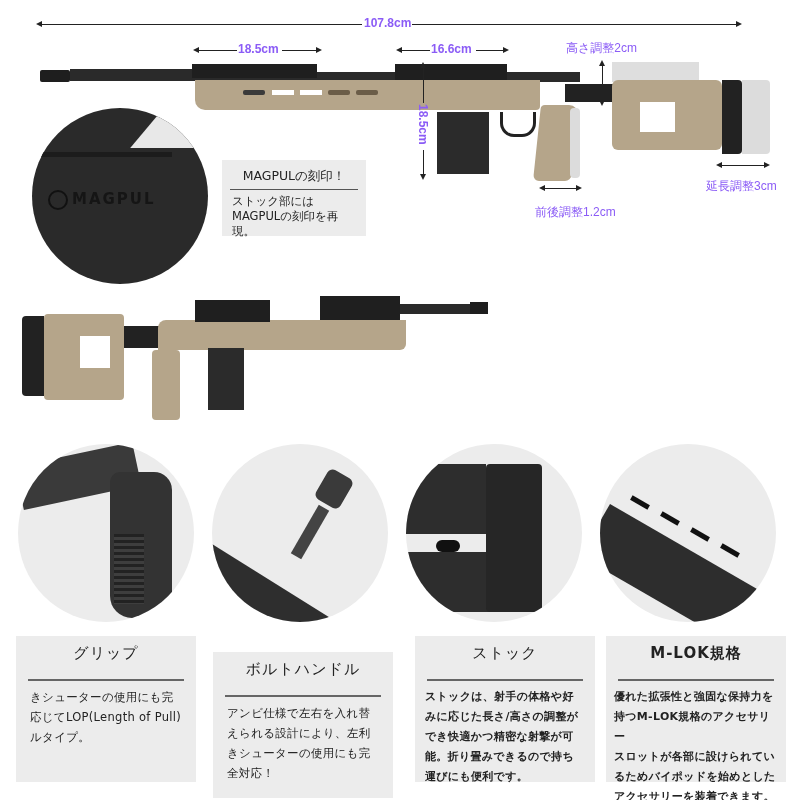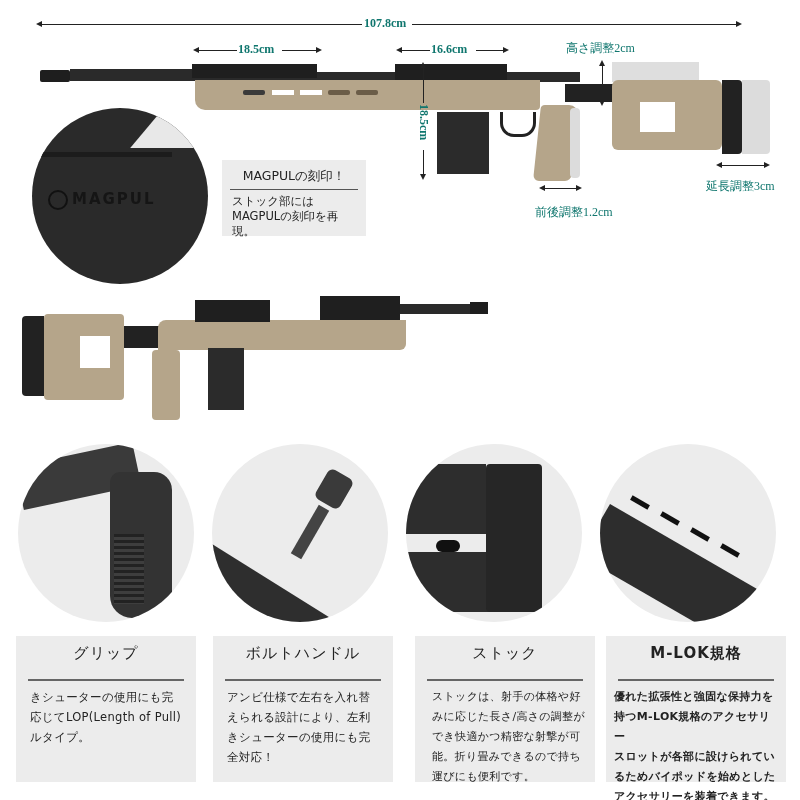--- a/index.html
+++ b/index.html
@@ -1,19 +1,19 @@
 <!DOCTYPE html>
 <html><head>
 <meta charset="utf-8">
 <style>
   html, body { margin:0; padding:0; background:#ffffff; }
   body { width:800px; height:800px; position:relative; overflow:hidden;
          font-family:"DejaVu Sans", "Liberation Sans", sans-serif; color:#222; }
   .abs { position:absolute; }
-  .dim-text { font-size:12px; color:#0f766e; white-space:nowrap; font-family:Liberation Serif, serif; }
+  .dim-text { font-size:12px; color:#8b5cf6; white-space:nowrap; font-family:Liberation Sans, sans-serif; }
   .dim-bold { font-weight:bold; }
   .hline { position:absolute; height:1px; background:#222; }
   .vline { position:absolute; width:1px; background:#222; }
   .arrow-l, .arrow-r, .arrow-u, .arrow-d { position:absolute; width:0; height:0; }
   .arrow-l { border-top:3px solid transparent; border-bottom:3px solid transparent; border-right:6px solid #222; }
   .arrow-r { border-top:3px solid transparent; border-bottom:3px solid transparent; border-left:6px solid #222; }
   .arrow-u { border-left:3px solid transparent; border-right:3px solid transparent; border-bottom:6px solid #222; }
   .arrow-d { border-left:3px solid transparent; border-right:3px solid transparent; border-top:6px solid #222; }
 
   .callout { position:absolute; left:222px; top:160px; width:144px; height:76px; background:#ececec; }
@@ -160,33 +160,33 @@
 
 <div class="card" style="left:16px;">
   <div class="card-title">グリップ</div>
   <div class="card-body">
     <div>きシューターの使用にも完</div>
     <div>応じてLOP(Length of Pull)</div>
     <div>ルタイプ。</div>
   </div>
 </div>
 
-<div class="card" style="left:213px;">
+<div class="card" style="left:213px;margin-top:16px;">
   <div class="card-title">ボルトハンドル</div>
   <div class="card-body">
     <div>アンビ仕様で左右を入れ替</div>
     <div>えられる設計により、左利</div>
     <div>きシューターの使用にも完</div>
     <div>全対応！</div>
   </div>
 </div>
 
 <div class="card" style="left:409px;margin-left:6px;">
   <div class="card-title">ストック</div>
-  <div class="card-body" style="padding-left:17px;font-size:11px;">
+  <div class="card-body" style="padding-left:10px;font-size:11px;font-weight:bold;">
     <div>ストックは、射手の体格や好</div>
     <div>みに応じた長さ/高さの調整が</div>
     <div>でき快適かつ精密な射撃が可</div>
     <div>能。折り畳みできるので持ち</div>
     <div>運びにも便利です。</div>
   </div>
 </div>
 
 <div class="card" style="left:606px;font-weight:bold;">
   <div class="card-title">M-LOK規格</div>

